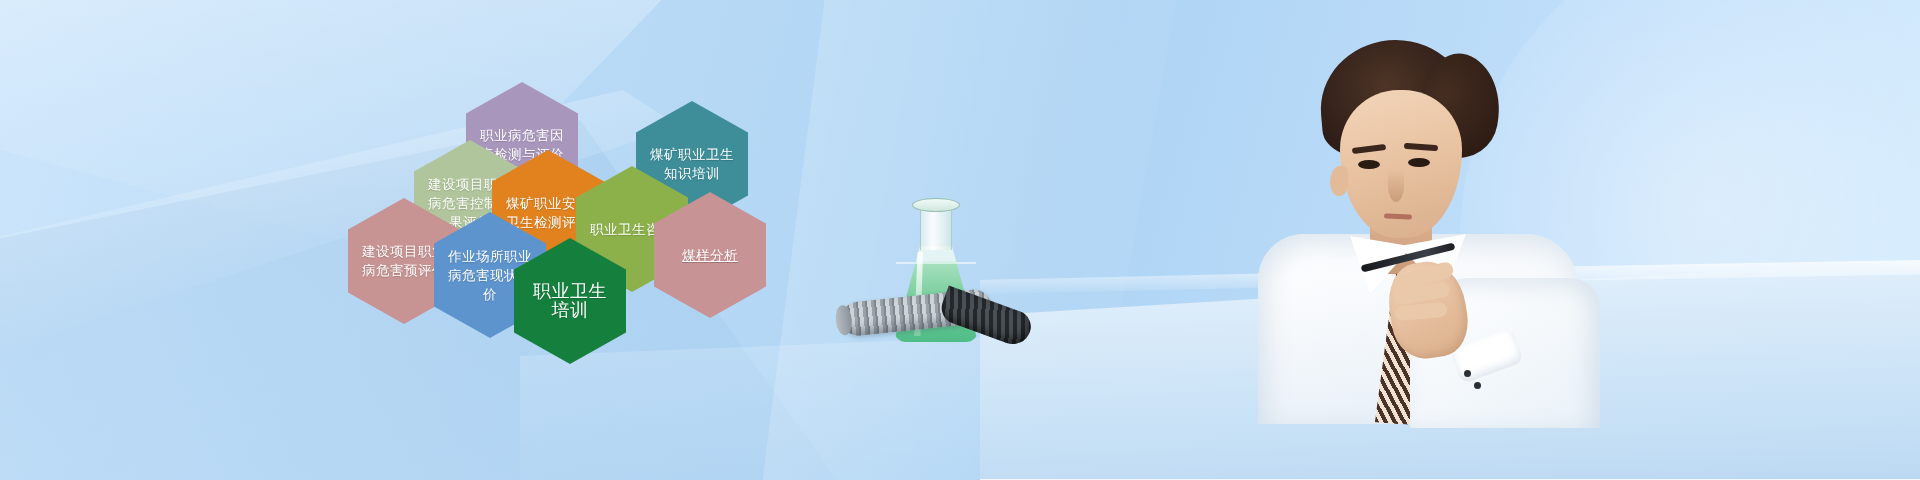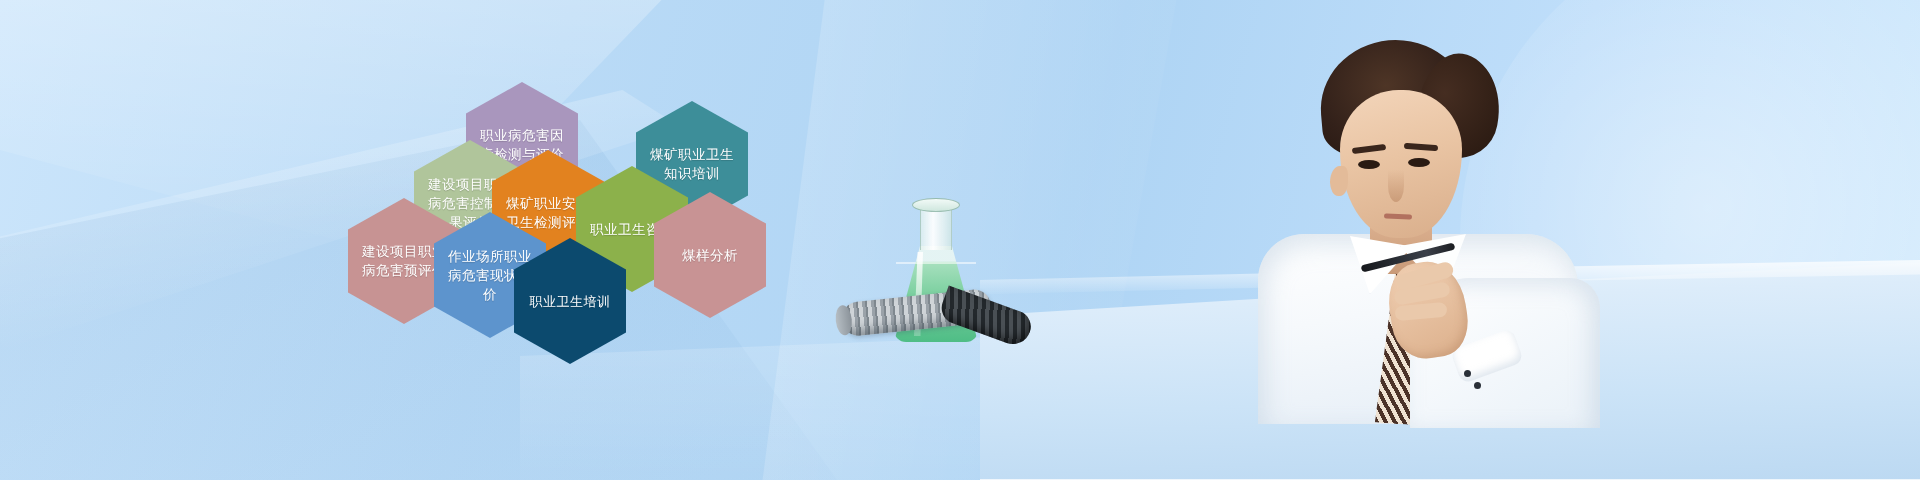--- a/index.html
+++ b/index.html
@@ -281,21 +281,21 @@
       </div>
       <div class="hex" style="left: 636px; top: 101px; background: rgb(61, 142, 153); font-size: 13.5px;">
         <span>煤矿职业卫生知识培训</span>
       </div>
       <div class="hex" style="left: 576px; top: 166px; background: rgb(140, 177, 75); font-size: 13.5px;">
         <span>职业卫生咨询</span>
       </div>
       <div class="hex" style="left: 434px; top: 212px; background: rgb(93, 148, 205); font-size: 13.5px;">
         <span>作业场所职业病危害现状评价</span>
       </div>
-      <div class="hex" style="left: 514px; top: 238px; background: #0c4a6e; font-size: 13px;">
+      <div class="hex" style="left: 514px; top: 238px; background: #15803d; font-size: 18px;">
         <span>职业卫生培训</span>
       </div>
-      <div class="hex" style="left: 654px; top: 192px; background: rgb(200, 147, 148); font-size: 13.5px;">
+      <div class="hex" style="left: 654px; top: 192px; background: rgb(200, 147, 148); font-size: 13.5px; text-decoration: underline;">
         <span>煤样分析</span>
       </div>
     </div>
 
 </div>
 
 </body></html>

